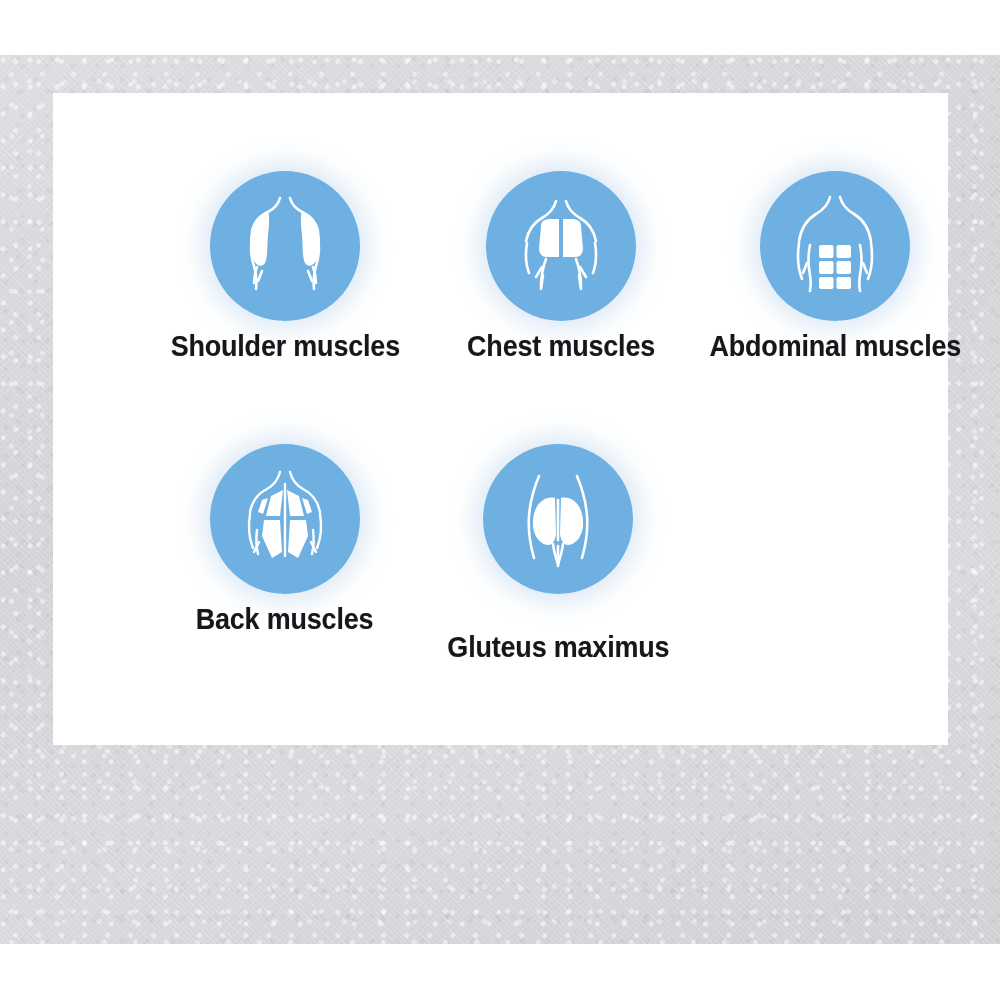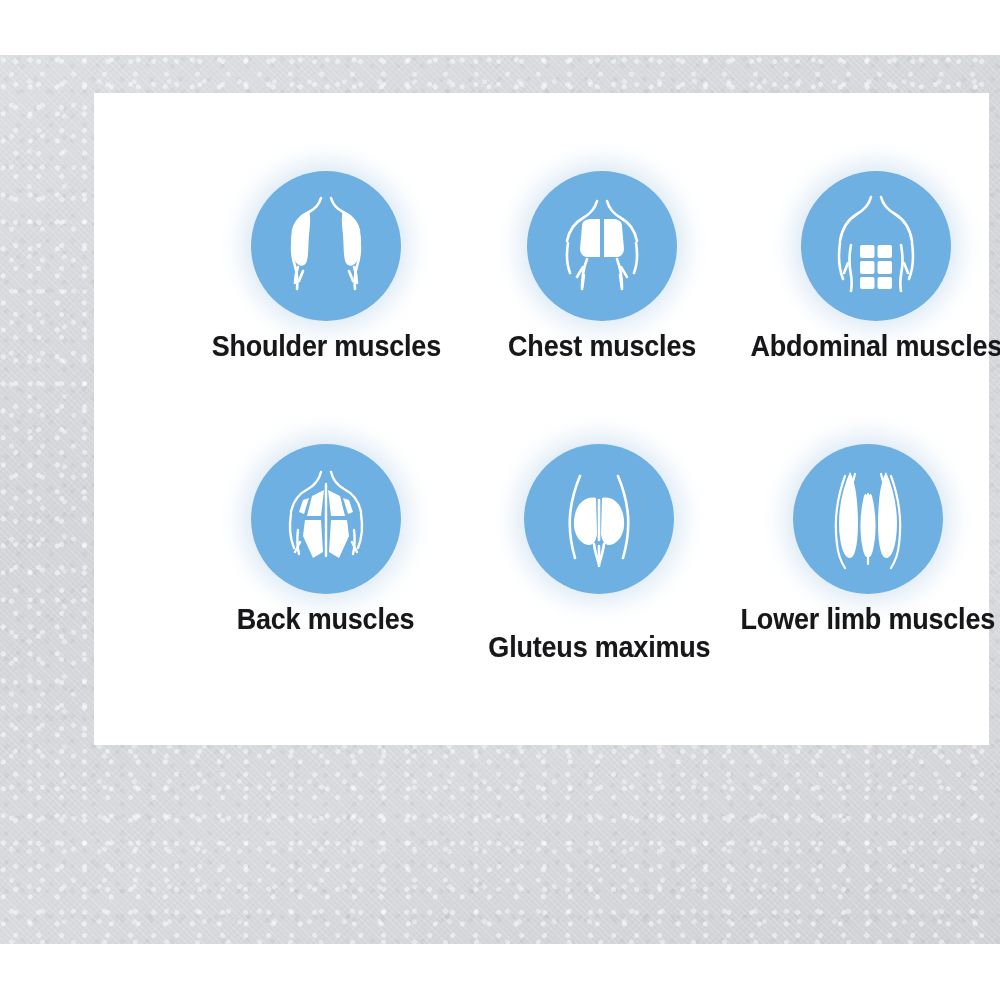--- a/index.html
+++ b/index.html
@@ -45,21 +45,20 @@
   }
 
   
   #card {
     position: absolute;
     left: 53px;
     top: 93px;
     width: 895px;
     height: 652px;
     background: #ffffff;
-    margin-left: 41px;
   }
 
   .grid {
     position: absolute;
     inset: 0;
   }
 
   .cell {
     position: absolute;
     display: flex;
@@ -253,39 +252,16 @@
                 <path d="M70 100 C71 108 73 114 75 120"></path>
                 <path d="M80 100 C79 108 77 114 75 120"></path>
                 <path d="M75 102 L75 122"></path>
               </g>
             </svg>
           </div>
         </div>
         <div class="label">Gluteus maximus</div>
       </div>
 
-      <div class="cell" style="left:645px; top:350px; width:258px;">
-        <div class="icon-wrap">
-          <div class="icon-circle">
-            <svg viewBox="0 0 150 150" xmlns="http://www.w3.org/2000/svg">
-
-              <path d="M57 28 C48 48 44 72 47 94 C49 110 55 118 60 112 C65 105 66 80 64 58 C63 44 60 33 57 28 Z" fill="#ffffff"></path>
-              <path d="M93 28 C102 48 106 72 103 94 C101 110 95 118 90 112 C85 105 84 80 86 58 C87 44 90 33 93 28 Z" fill="#ffffff"></path>
-
-              <path d="M71 52 C67 68 66 88 70 106 C72 114 75 116 75 108 L75 56 C75 50 72 48 71 52 Z" fill="#ffffff"></path>
-              <path d="M79 52 C83 68 84 88 80 106 C78 114 75 116 75 108 L75 56 C75 50 78 48 79 52 Z" fill="#ffffff"></path>
-
-              <g fill="none" stroke="#ffffff" stroke-width="2.2" stroke-linecap="round">
-                <path d="M52 32 C44 54 41 78 44 100 C45 110 48 118 52 124"></path>
-                <path d="M98 32 C106 54 109 78 106 100 C105 110 102 118 98 124"></path>
-                <path d="M62 30 C56 50 54 74 56 96"></path>
-                <path d="M88 30 C94 50 96 74 94 96"></path>
-                <path d="M75 50 L75 120"></path>
-              </g>
-            </svg>
-          </div>
-        </div>
-        <div class="label">Lower limb muscles</div>
-      </div>
 
     </div>
   </div>
 </div>
 
 </body></html>

